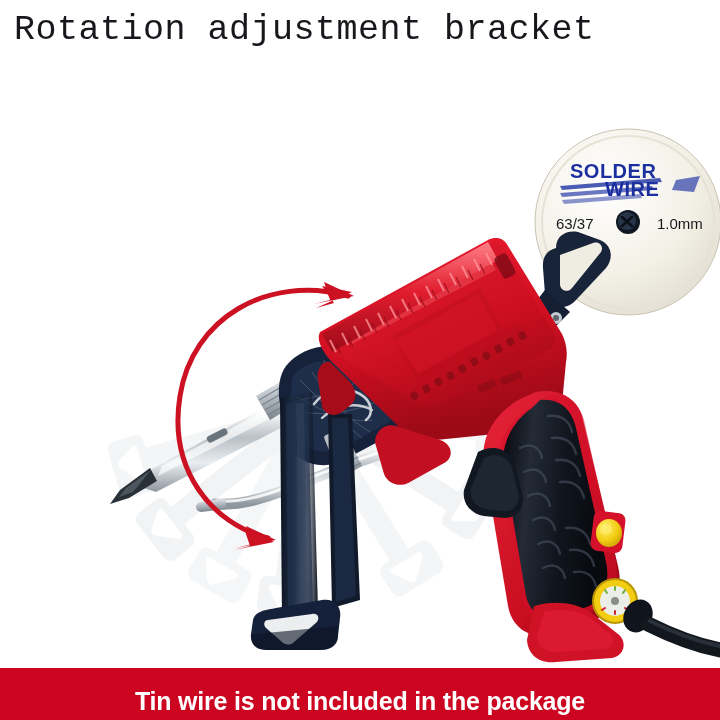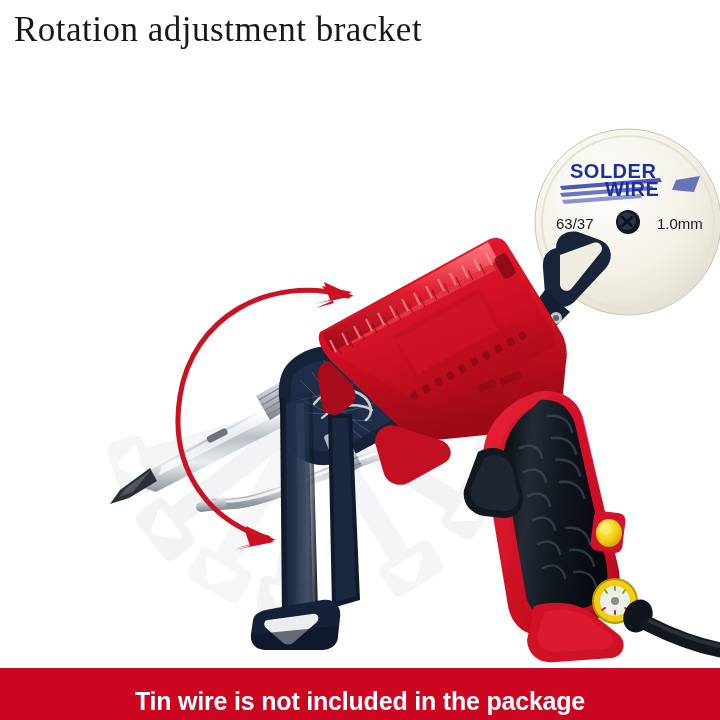--- a/index.html
+++ b/index.html
@@ -18,21 +18,21 @@
   #product-figure {
     position: absolute;
     left: 0; top: 0;
     width: 720px; height: 720px;
   }
 
   
   .title-text {
     position: absolute;
     left: 14px; top: 8px;
-    font-family: Liberation Serif, serif;
+    font-family: Liberation Mono, monospace;
     font-size: 35px;
     letter-spacing: 0.5px;
     color: #16181c;
     white-space: nowrap;
     line-height: 44px;
   }
 
   
   .bottom-banner {
     position: absolute;

